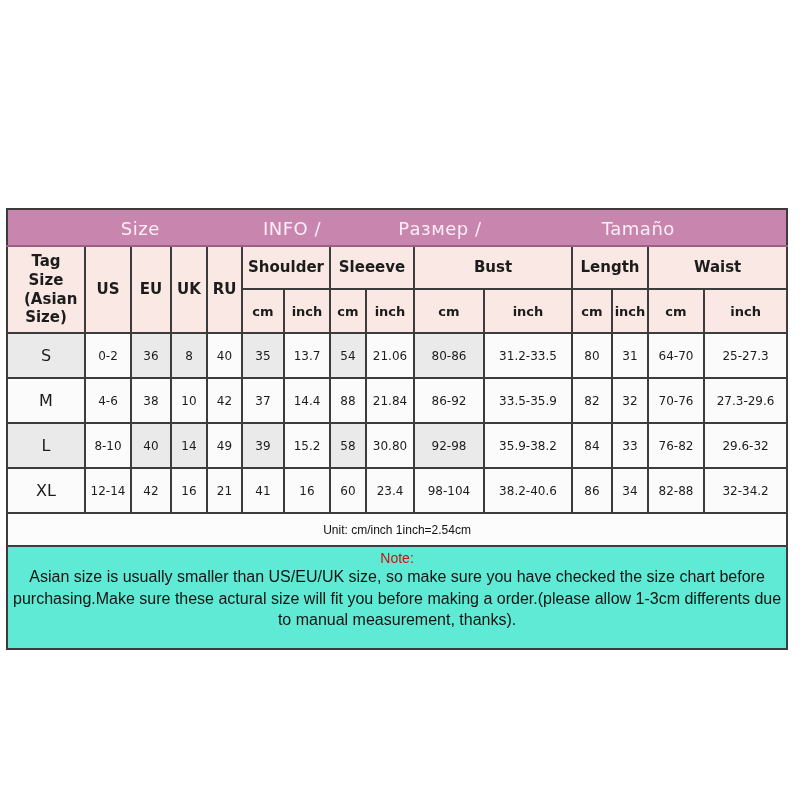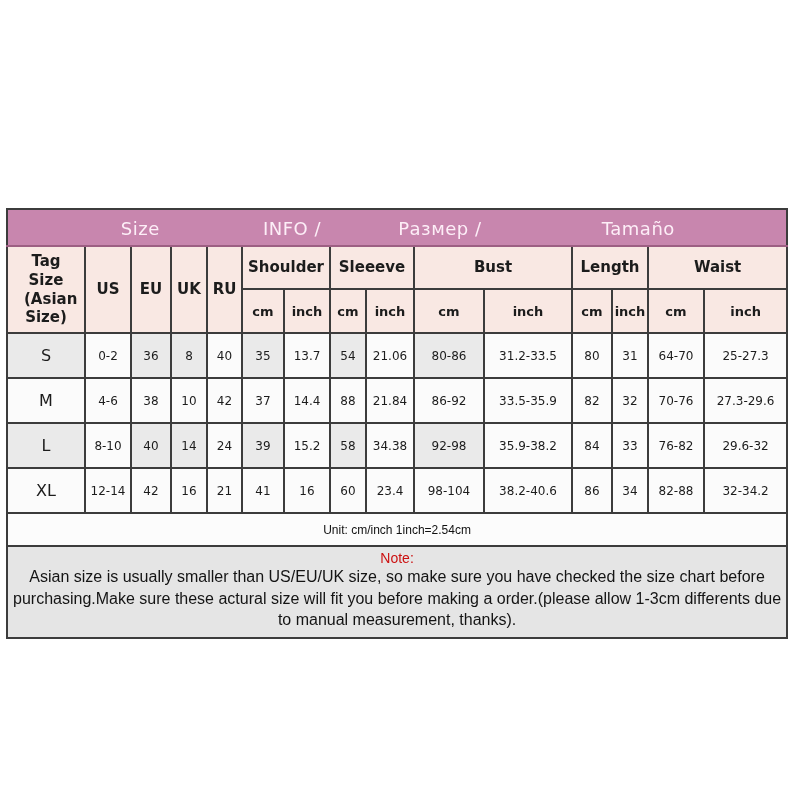--- a/index.html
+++ b/index.html
@@ -53,21 +53,21 @@
 
   
   tr.unitnote td{
     background:#fcfcfc; height:33px;
     font-family:"Liberation Sans", sans-serif;
     font-size:12px; color:#111;
   }
 
   
   tr.noterow td{
-    background:#e5e5e5; height:64px; padding:3px 2px 6px 2px;
+    background:#5eead4; height:64px; padding:3px 2px 17px 2px;
     font-family:"Liberation Sans", sans-serif;
   }
   .note-title{ color:var(--note-title,#cc1111); font-size:14px; display:block; }
   .note-body{ color:#141414; font-size:16px; line-height:1.35; display:block; }
 </style>
 </head>
 <body>
 
 <div class="chart-wrap">
   <table>
@@ -159,25 +159,25 @@
           <td>82</td>
           <td>32</td>
           <td>70-76</td>
           <td>27.3-29.6</td>
         </tr>
         <tr class="datarow">
           <td class="tag sh">L</td>
           <td>8-10</td>
           <td class="sh">40</td>
           <td class="sh">14</td>
-          <td>24</td>
+          <td>49</td>
           <td class="sh">39</td>
           <td>15.2</td>
           <td class="sh">58</td>
-          <td>34.38</td>
+          <td>30.80</td>
           <td class="sh">92-98</td>
           <td>35.9-38.2</td>
           <td>84</td>
           <td>33</td>
           <td>76-82</td>
           <td>29.6-32</td>
         </tr>
         <tr class="datarow">
           <td class="tag">XL</td>
           <td>12-14</td>

